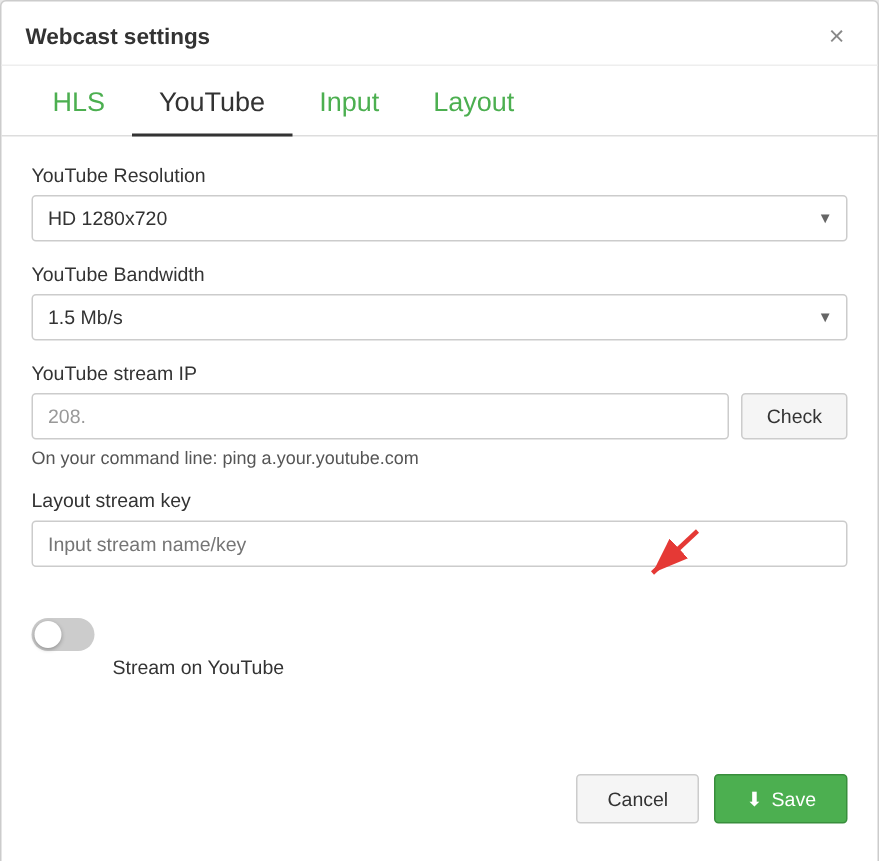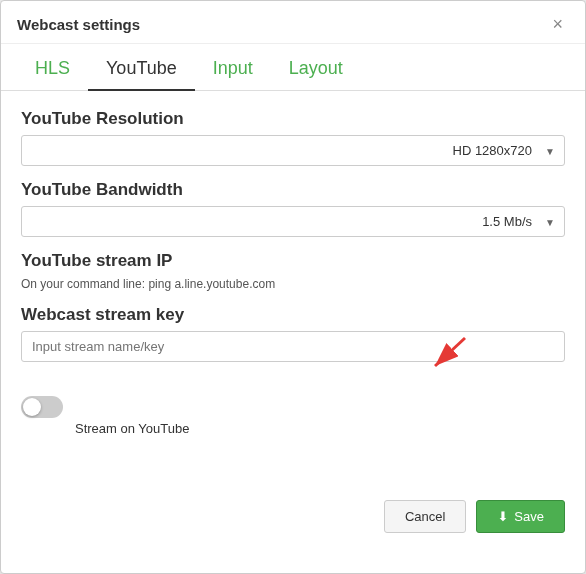--- a/index.html
+++ b/index.html
@@ -69,41 +69,40 @@
     }
 
     
     .content {
       padding: 18px 20px;
     }
     .field-group {
       margin-bottom: 14px;
     }
     .field-label {
-      font-size: 17px;
-      font-weight: 700;
+      font-size: 13px;
+      font-weight: 400;
       color: #333;
       margin-bottom: 6px;
       display: block;
     }
     .select-wrapper {
       position: relative;
     }
     .select-wrapper select {
       width: 100%;
       padding: 7px 32px 7px 10px;
       font-size: 13px;
       border: 1px solid #ccc;
       border-radius: 3px;
       background: #fff;
       appearance: none;
       -webkit-appearance: none;
       cursor: pointer;
       color: #333;
-      text-align: right;
     }
     .select-wrapper::after {
       content: '▼';
       position: absolute;
       right: 10px;
       top: 50%;
       transform: translateY(-50%);
       font-size: 10px;
       color: #666;
       pointer-events: none;
@@ -269,25 +268,29 @@
           <option>1.5 Mb/s</option>
           <option>2.5 Mb/s</option>
           <option>4 Mb/s</option>
           <option>6 Mb/s</option>
         </select>
       </div>
     </div>
 
     <div class="field-group">
       <label class="field-label">YouTube stream IP</label>
-      <div class="hint-text">On your command line: ping a.line.youtube.com</div>
+      <div class="input-row">
+        <input type="text" value="208." placeholder="208." style="">
+        <button class="check-btn">Check</button>
+      </div>
+      <div class="hint-text">On your command line: ping a.your.youtube.com</div>
     </div>
 
     <div class="field-group">
-      <label class="field-label">Webcast stream key</label>
+      <label class="field-label">Layout stream key</label>
       <div class="stream-key-container">
         <input type="text" style="width: 100%; padding: 7px 10px; font-size: 13px; border: 1px solid rgb(204, 204, 204); border-radius: 3px; color: rgb(153, 153, 153);" placeholder="Input stream name/key">
         
         <svg class="red-arrow" width="60" height="40" viewBox="0 0 60 40">
           <defs>
             <marker id="arrowhead" markerWidth="8" markerHeight="6" refX="8" refY="3" orient="auto">
               <polygon points="0 0, 8 3, 0 6" fill="#e53935"></polygon>
             </marker>
           </defs>
           <line x1="50" y1="2" x2="20" y2="30" stroke="#e53935" stroke-width="3" marker-end="url(#arrowhead)"></line>

